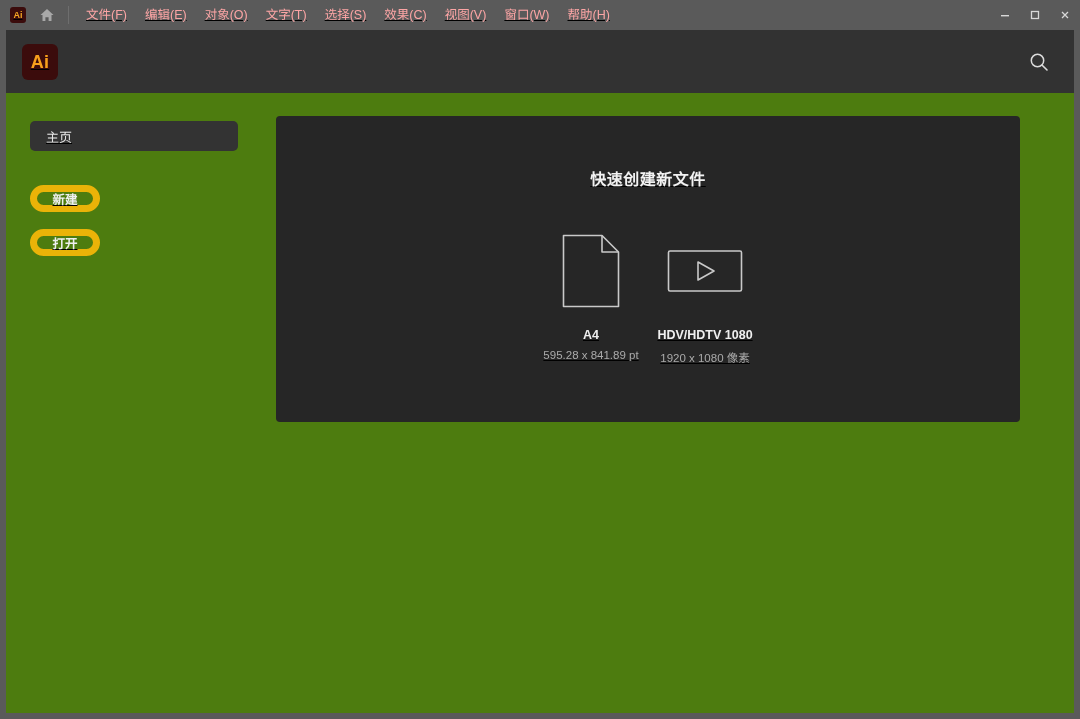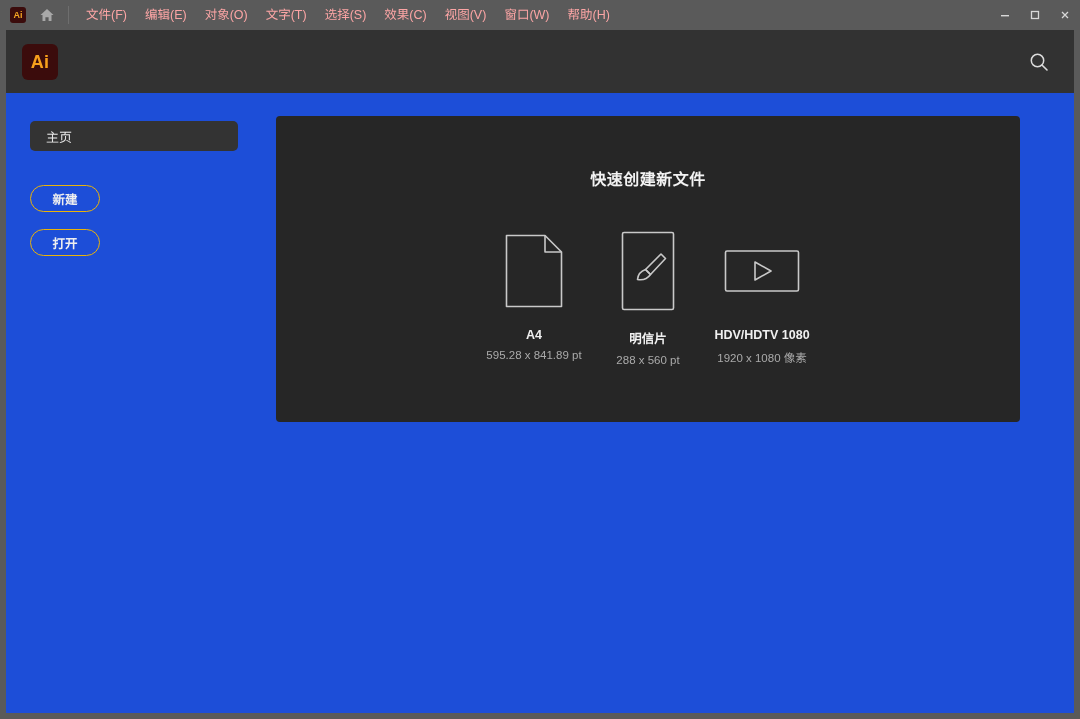--- a/index.html
+++ b/index.html
@@ -13,20 +13,21 @@
     -webkit-font-smoothing: antialiased;
   }
 
   .app-window {
     position: relative;
     width: 1080px;
     height: 719px;
     background: #5a5a5a;
     display: flex;
     flex-direction: column;
+    text-decoration: underline;
   }
 
   
   .titlebar {
     height: 30px;
     flex: 0 0 30px;
     background: #5a5a5a;
     display: flex;
     align-items: center;
     position: relative;
@@ -127,21 +128,21 @@
     display: flex;
     align-items: center;
     justify-content: center;
   }
   .search-btn svg { display: block; }
 
   
   .main-region {
     flex: 1 1 auto;
     display: flex;
-    background: #1d4ed8;
+    background: #4d7c0f;
     min-height: 0;
   }
 
   
   .sidebar {
     flex: 0 0 270px;
     padding: 28px 0 0 24px;
   }
   .nav-tab {
     width: 208px;
@@ -151,21 +152,21 @@
     color: #e6e6e6;
     font-size: 13px;
     display: flex;
     align-items: center;
     padding-left: 16px;
   }
   .side-actions { margin-top: 34px; }
   .pill-btn {
     width: 70px;
     height: 27px;
-    border: 1px solid #eab308;
+    border: 7px solid #eab308;
     border-radius: 14px;
     color: #efefef;
     font-size: 12.5px;
     font-weight: bold;
     display: flex;
     align-items: center;
     justify-content: center;
     background: transparent;
     margin-bottom: 17px;
   }
@@ -311,31 +312,20 @@
                 <div class="preset-icon">
                   <svg width="58" height="74" viewBox="0 0 58 74" aria-hidden="true">
                     <path d="M1.5 1.5 H40 L56.5 18 V72.5 H1.5 Z" fill="none" stroke="#c9c9c9" stroke-width="1.6" stroke-linejoin="round"></path>
                     <path d="M40 1.5 V18 H56.5" fill="none" stroke="#c9c9c9" stroke-width="1.6" stroke-linejoin="round"></path>
                   </svg>
                 </div>
                 <div class="preset-name">A4</div>
                 <div class="preset-size">595.28 x 841.89 pt</div>
               </div>
 
-              <div class="preset">
-                <div class="preset-icon">
-                  <svg width="54" height="80" viewBox="0 0 54 80" aria-hidden="true">
-                    <rect x="1.5" y="1.5" width="51" height="77" rx="1.5" fill="none" stroke="#c9c9c9" stroke-width="1.6"></rect>
-                    <path d="M40 23 L24.5 38.5 L29.5 43.5 L44.5 27.5 Z" fill="none" stroke="#c9c9c9" stroke-width="1.6" stroke-linejoin="round"></path>
-                    <path d="M24.5 38.5 C20 40 17 43.5 16.5 48.5 C22 49.5 27 47 29.5 43.5 Z" fill="none" stroke="#c9c9c9" stroke-width="1.6" stroke-linejoin="round"></path>
-                  </svg>
-                </div>
-                <div class="preset-name">明信片</div>
-                <div class="preset-size">288 x 560 pt</div>
-              </div>
 
 
 
               <div class="preset">
                 <div class="preset-icon">
                   <svg width="76" height="48" viewBox="0 0 76 48" aria-hidden="true">
                     <rect x="1.5" y="4" width="73" height="40" rx="1.5" fill="none" stroke="#c9c9c9" stroke-width="1.6"></rect>
                     <path d="M31 15 L47 24 L31 33 Z" fill="none" stroke="#c9c9c9" stroke-width="1.6" stroke-linejoin="round"></path>
                   </svg>
                 </div>

